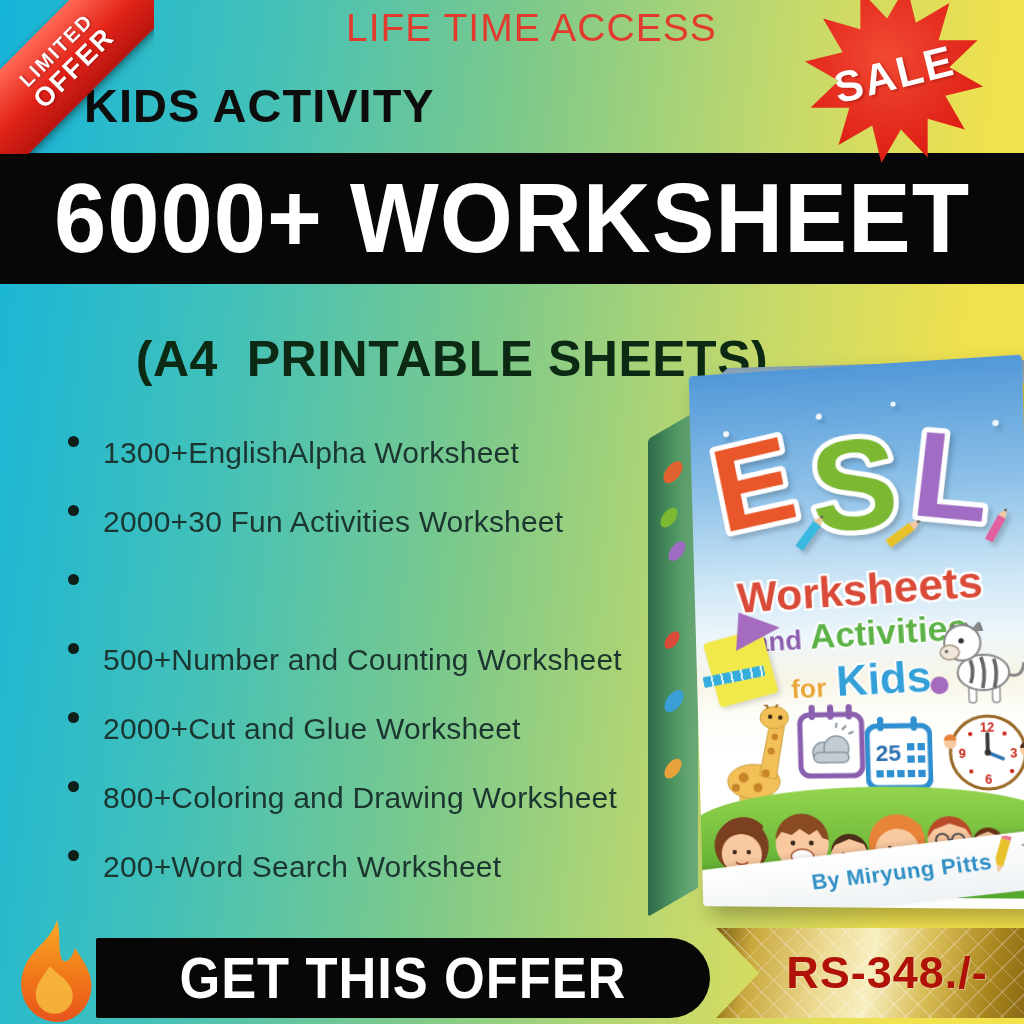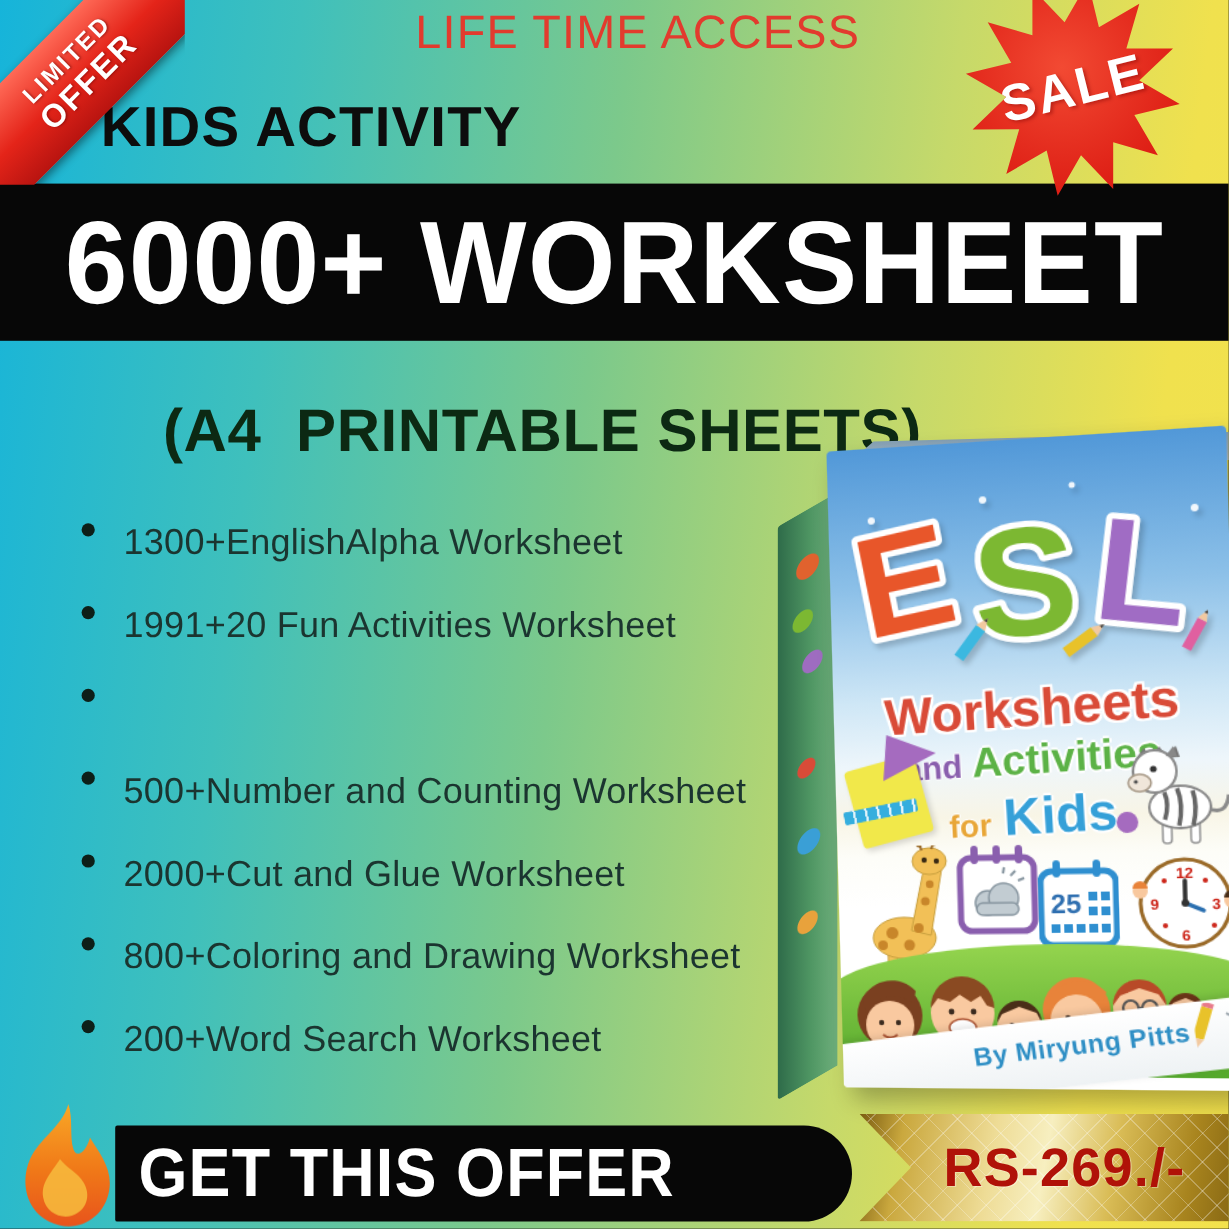--- a/index.html
+++ b/index.html
@@ -82,21 +82,21 @@
   .cal-purple{position:absolute;left:98px;top:330px;}
   .cal-blue{position:absolute;left:164px;top:344px;}
   .clock{position:absolute;left:238px;top:334px;}
   .grass{position:absolute;left:-10px;bottom:10px;width:345px;height:108px;background:linear-gradient(#94d44e,#54a82c);border-radius:55% 45% 0 0/40px 30px 0 0;}
   .kids-row{position:absolute;left:0;bottom:6px;}
   .paper{position:absolute;left:-12px;bottom:0px;width:352px;height:56px;background:linear-gradient(#ffffff,#eef2f4);transform:rotate(-7deg);border-radius:3px;box-shadow:0 -2px 6px rgba(0,0,0,.12);}
   .author{position:absolute;right:58px;top:13px;font-size:21px;color:#2f8fc5;font-weight:700;letter-spacing:0.5px;}
   .pencil{position:absolute;right:20px;top:2px;}
   
   .flame{position:absolute;left:10px;top:918px;z-index:4;}
-  .cta{position:absolute;left:96px;top:938px;width:614px;height:80px;background:#070707;border-radius:2px 44px 44px 2px;display:flex;align-items:center;justify-content:flex-start;z-index:3;}
+  .cta{position:absolute;left:96px;top:938px;width:614px;height:80px;background:#070707;border-radius:2px 44px 44px 2px;display:flex;align-items:center;justify-content:center;z-index:3;}
   .cta-text{color:#fff;font-size:57px;font-weight:700;letter-spacing:1px;transform:scaleX(0.92);white-space:nowrap;}
   .price{
     position:absolute;left:716px;top:928px;width:308px;height:90px;z-index:3;
     background:linear-gradient(100deg,#7a5c10 0%,#caa83e 12%,#eedc96 36%,#f7efc0 50%,#d9bc56 68%,#a8841e 88%,#8a6a14 100%);
     clip-path:polygon(0 0,100% 0,100% 100%,0 100%,14% 50%);
     display:flex;align-items:center;justify-content:center;padding-left:34px;box-sizing:border-box;
   }
   .price::before{content:"";position:absolute;inset:0;
     background-image:repeating-linear-gradient(45deg,transparent 0 16px,rgba(255,255,255,.28) 16px 17px),repeating-linear-gradient(-45deg,transparent 0 16px,rgba(255,255,255,.28) 16px 17px);}
   .price-text{position:relative;font-size:45px;font-weight:800;color:#b01208;letter-spacing:1px;text-shadow:1px 1px 0 rgba(255,255,255,.35);}
@@ -125,21 +125,21 @@
   </div>
   <div class="subheadline">(A4&nbsp; PRINTABLE SHEETS)</div>
 
   <ul class="features">
     <li>
         <span class="dot"></span>
         <span>1300+EnglishAlpha Worksheet</span>
       </li>
     <li>
         <span class="dot"></span>
-        <span>1991+20 Fun Activities Worksheet</span>
+        <span>2000+30 Fun Activities Worksheet</span>
       </li>
     <li>
         <span class="dot"></span>
       </li>
     <li>
         <span class="dot"></span>
         <span>500+Number and Counting Worksheet</span>
       </li>
     <li>
         <span class="dot"></span>
@@ -376,16 +376,16 @@
     </defs>
     <path d="M47 2 C41 22 23 30 15 48 C7 66 11 90 31 100 C53 111 77 98 81 74 C84 56 73 43 65 30 C61 44 53 47 51 39 C48 29 51 14 47 2 Z" fill="url(#fg)"></path>
     <path d="M40 48 C32 60 24 68 26 80 C28 92 40 98 50 95 C62 91 66 79 60 68 C55 59 46 56 40 48 Z" fill="#f6b83c" opacity="0.9"></path>
   </svg>
 
   <div class="cta">
     <span class="cta-text">GET THIS OFFER</span>
   </div>
 
   <div class="price">
-    <span class="price-text">RS-269./-</span>
+    <span class="price-text">RS-348./-</span>
   </div>
 
 </div>
 
 </body></html>

